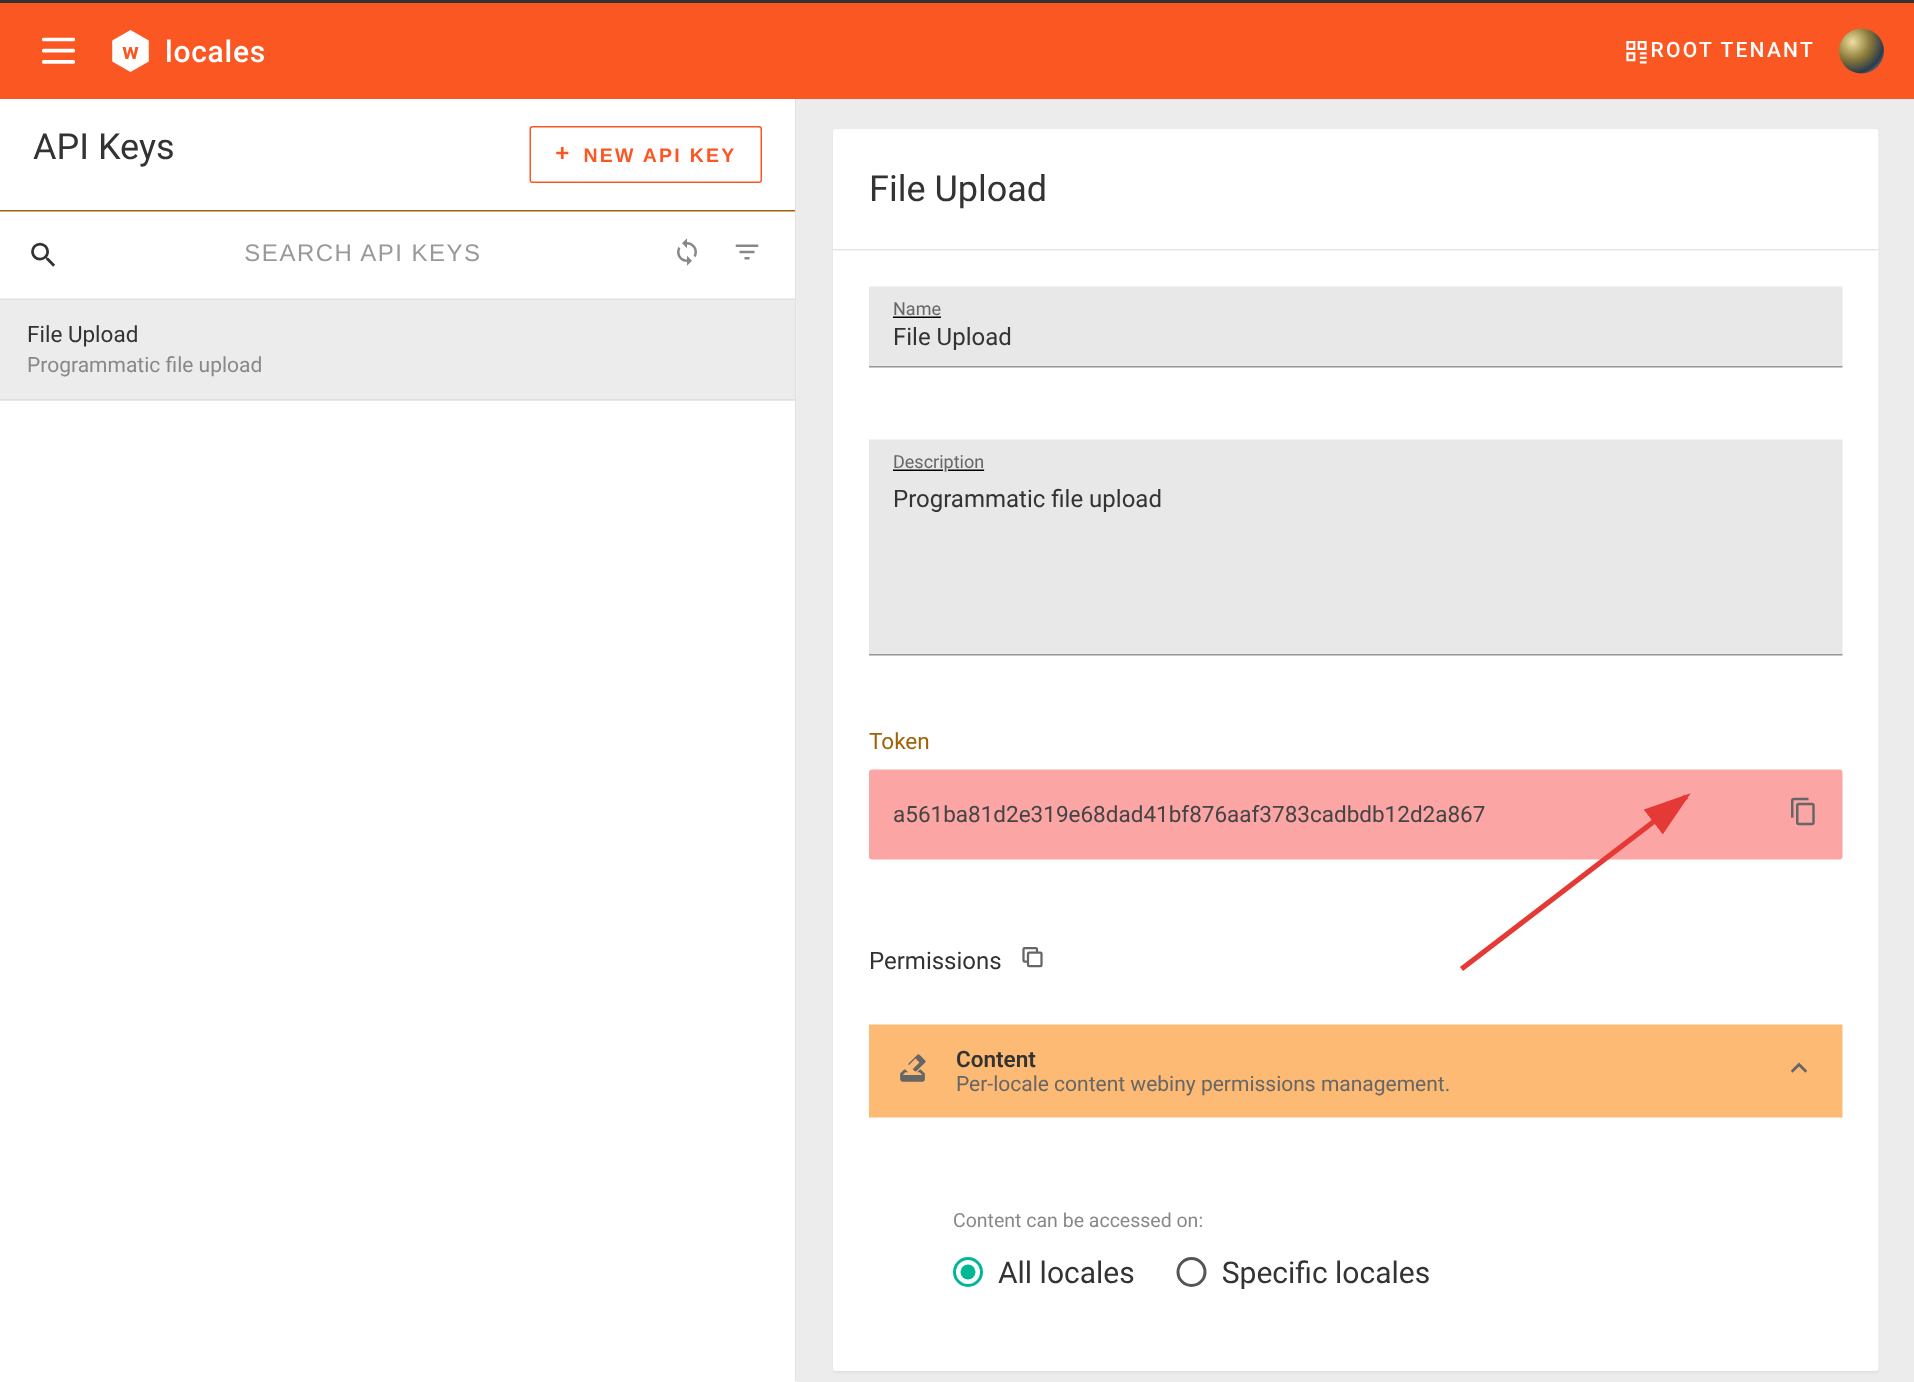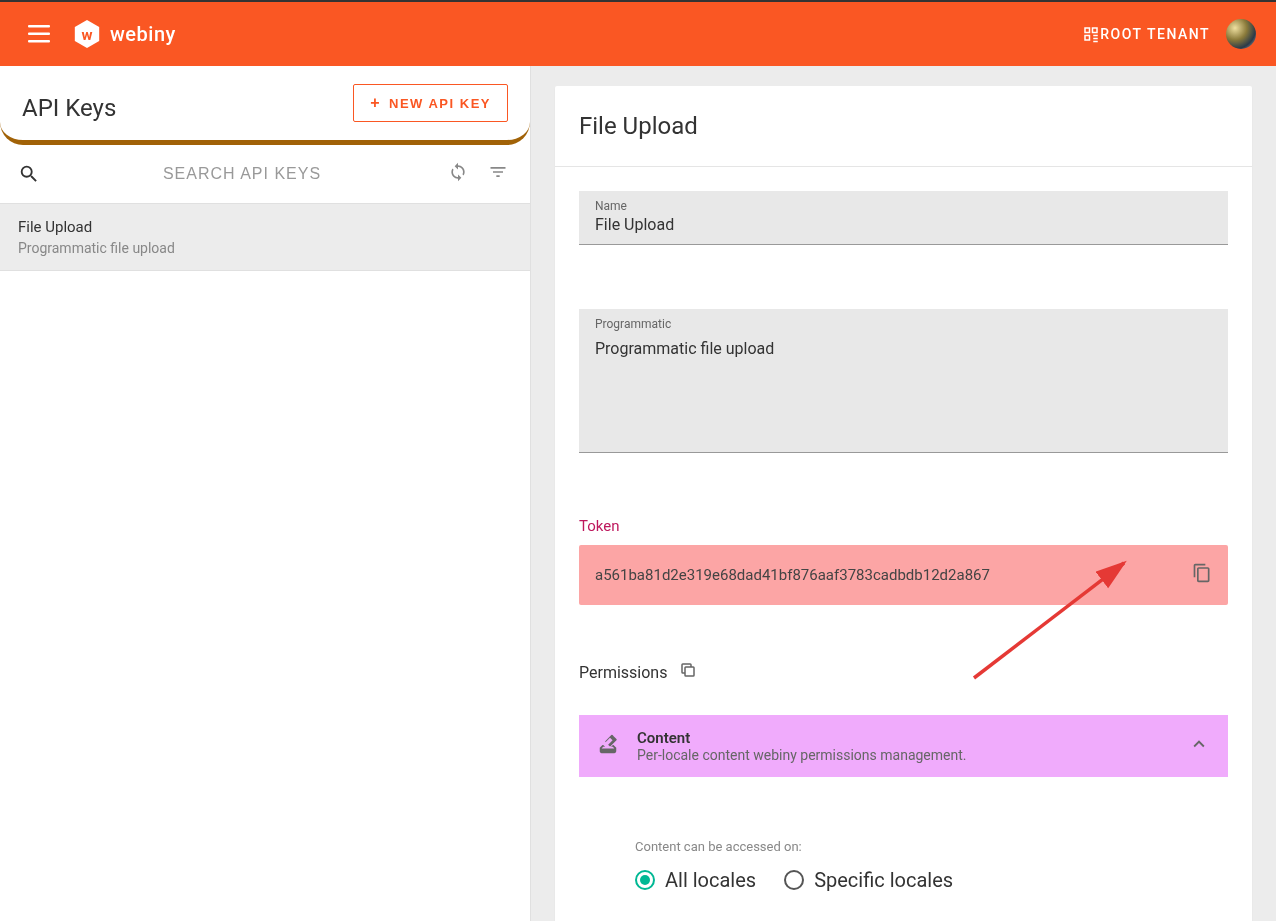--- a/index.html
+++ b/index.html
@@ -9,49 +9,49 @@
 .menu-btn { cursor: pointer; padding: 8px; }
 .menu-btn svg { display: block; }
 .logo { display: flex; align-items: center; margin-left: 14px; gap: 8px; }
 .logo-hex { width: 30px; height: 30px; }
 .logo-text { font-size: 20px; font-weight: 500; letter-spacing: 0.5px; }
 .topbar-spacer { flex: 1; }
 .tenant { display: flex; align-items: center; font-size: 14px; letter-spacing: 1.5px; font-weight: 500; cursor: pointer; }
 .avatar { width: 30px; height: 30px; border-radius: 50%; background: radial-gradient(circle at 30% 30%, #f0e0a0, #8a7a3a 40%, #2a3a4a 70%, #c0c0c0); margin-left: 16px; cursor: pointer; }
 .content { display: flex; height: calc(100vh - 66px); }
 .left { width: 531px; border-right: 1px solid #e0e0e0; background: #fff; display: flex; flex-direction: column; }
-.left-header { display: flex; align-items: flex-end; justify-content: space-between; padding: 18px 22px; border-bottom: 5px solid #a16207; border-radius: 23px; }
+.left-header { display: flex; align-items: flex-start; justify-content: space-between; padding: 18px 22px; border-bottom: 1px solid #a16207; }
 .left-title { font-size: 24px; font-weight: 400; color: #333; }
 .new-btn { border: 1px solid #FA5723; color: #FA5723; background: #fff; padding: 10px 16px; font-size: 13px; letter-spacing: 1.5px; font-weight: 600; cursor: pointer; border-radius: 2px; display: flex; align-items: center; gap: 8px; }
 .new-btn .plus { font-size: 16px; line-height: 1; }
 .search-row { display: flex; align-items: center; padding: 13px 18px; border-bottom: 1px solid #e0e0e0; gap: 12px; }
 .search-row input { flex: 1; border: none; outline: none; font-size: 16px; letter-spacing: 1px; color: #8b5cf6; background: transparent; text-align: center; }
 .search-row input::placeholder { color: #999; letter-spacing: 1px; }
 .icon-btn { cursor: pointer; color: #888; padding: 4px; }
 .list-item { padding: 14px 18px; background: #ececec; cursor: pointer; border-bottom: 1px solid #e0e0e0; }
 .list-item .li-title { font-size: 15px; color: #333; margin-bottom: 4px; }
 .list-item .li-sub { font-size: 14px; color: #888; }
 .right { flex: 1; background: #ececec; padding: 20px 24px; overflow-y: auto; }
 .card { background: #fff; border-radius: 2px; box-shadow: 0 1px 2px rgba(0,0,0,0.05); }
 .card-header { padding: 26px 24px; border-bottom: 1px solid #e5e5e5; }
 .card-title { font-size: 24px; font-weight: 400; color: #333; }
 .card-body { padding: 24px; }
-.field { background: #e8e8e8; border-bottom: 1px solid #999; padding: 8px 16px 10px; margin-bottom: 64px; }
+.field { background: #e8e8e8; border-bottom: 1px solid #999; padding: 8px 16px 10px; margin-bottom: 48px; text-decoration: underline; }
 .field-label { font-size: 12px; color: #666; margin-bottom: 2px; }
 .field-value { font-size: 16px; color: #333; border: none; background: transparent; outline: none; width: 100%; font-family: inherit; }
 .field.textarea { padding-bottom: 0; }
 .field.textarea textarea { resize: none; height: 115px; font-size: 16px; color: #333; border: none; background: transparent; outline: none; width: 100%; font-family: inherit; padding-top: 6px; }
-.section-label { font-size: 15px; color: #be185d; margin-bottom: 10px; }
+.section-label { font-size: 15px; color: #a16207; margin-bottom: 10px; }
 .token-box { background: #fca5a5; padding: 18px 16px; display: flex; align-items: center; justify-content: space-between; border-radius: 2px; margin-bottom: 56px; position: relative; }
 .token-val { font-size: 15px; color: #444; font-family: inherit; }
 .copy-icon { cursor: pointer; color: #666; }
 .perm-row { display: flex; align-items: center; gap: 12px; margin-bottom: 32px; }
 .perm-label { font-size: 16px; color: #333; }
 .perm-copy { cursor: pointer; color: #666; }
-.accordion-head { background: #f0abfc; padding: 14px 18px; display: flex; align-items: center; gap: 18px; cursor: pointer; }
+.accordion-head { background: #fdba74; padding: 14px 18px; display: flex; align-items: center; gap: 18px; cursor: pointer; }
 .acc-icon { color: #666; }
 .acc-text { flex: 1; }
 .acc-title { font-size: 15px; font-weight: 600; color: #333; }
 .acc-sub { font-size: 14px; color: #666; }
 .acc-chevron { color: #666; }
 .accordion-body { padding: 30px 56px; margin-top: 32px; }
 .acc-body-label { font-size: 13px; color: #888; margin-bottom: 14px; }
 .radio-row { display: flex; align-items: center; gap: 28px; }
 .radio-opt { display: flex; align-items: center; gap: 10px; cursor: pointer; }
 .radio-circle { width: 20px; height: 20px; border-radius: 50%; border: 2px solid #555; display: flex; align-items: center; justify-content: center; }
@@ -70,21 +70,21 @@
         <rect width="22" height="2.5" fill="#fff" rx="1"></rect>
         <rect y="7.5" width="22" height="2.5" fill="#fff" rx="1"></rect>
         <rect y="15" width="22" height="2.5" fill="#fff" rx="1"></rect>
       </svg>
   </div>
   <div class="logo">
     <svg class="logo-hex" viewBox="0 0 32 32">
         <polygon points="16,1 29,8.5 29,23.5 16,31 3,23.5 3,8.5" fill="#fff"></polygon>
         <text x="16" y="22" text-anchor="middle" font-size="16" font-weight="700" fill="#FA5723">w</text>
       </svg>
-    <span class="logo-text">webiny</span>
+    <span class="logo-text">locales</span>
   </div>
   <div class="topbar-spacer"></div>
   <div class="tenant">
     <svg width="18" height="18" viewBox="0 0 24 24" fill="#fff">
         <path d="M3 3h8v8H3V3zm2 2v4h4V5H5zm8-2h8v8h-8V3zm2 2v4h4V5h-4zM3 13h8v8H3v-8zm2 2v4h4v-4H5zm10-2h6v2h-6v-2zm0 4h6v2h-6v-2zm0 4h6v2h-6v-2z"></path>
       </svg>
     <span>ROOT TENANT</span>
   </div>
   <div class="avatar"></div>
 </div>
@@ -124,21 +124,21 @@
     <div class="card">
       <div class="card-header">
         <div class="card-title">File Upload</div>
       </div>
       <div class="card-body">
         <div class="field">
           <div class="field-label">Name</div>
           <input class="field-value" value="File Upload" style="">
         </div>
         <div class="field textarea">
-          <div class="field-label">Programmatic</div>
+          <div class="field-label">Description</div>
           <textarea style="">Programmatic file upload</textarea>
         </div>
         <div class="section-label">Token</div>
         <div class="token-box">
           <span class="token-val">a561ba81d2e319e68dad41bf876aaf3783cadbdb12d2a867</span>
           <span class="copy-icon">
             <svg width="20" height="20" viewBox="0 0 24 24" fill="#666">
                 <path d="M16 1H4c-1.1 0-2 .9-2 2v14h2V3h12V1zm3 4H8c-1.1 0-2 .9-2 2v14c0 1.1.9 2 2 2h11c1.1 0 2-.9 2-2V7c0-1.1-.9-2-2-2zm0 16H8V7h11v14z"></path>
               </svg>
           </span>

